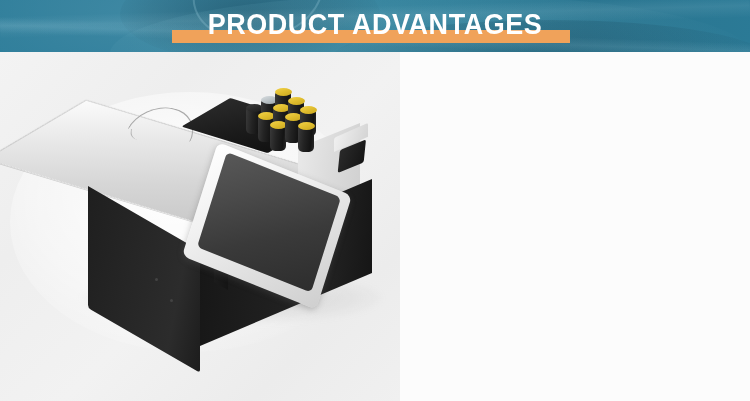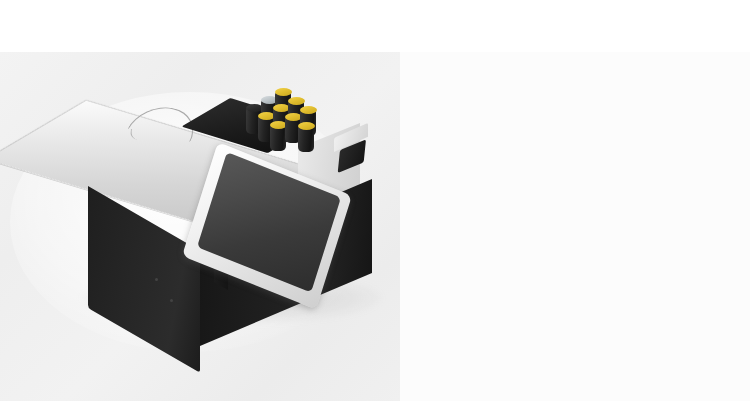--- a/index.html
+++ b/index.html
@@ -305,20 +305,34 @@
     transform: skewY(-24deg);
     transform-origin: 0 0;
     border-radius: 2px 2px 0 0;
   }
 </style>
 </head>
 <body>
 
 <div class="page">
 
+  <div class="header">
+    <div class="header-tex1"></div>
+    <div class="header-tex2"></div>
+    <div class="header-tex3"></div>
+    <div class="header-tex4"></div>
+    <div class="header-streak"></div>
+    <div class="header-streak2"></div>
+    <div class="header-ring"></div>
+
+    <div class="title-wrap">
+      <div class="title-bar"></div>
+      <div class="title-text">PRODUCT ADVANTAGES</div>
+    </div>
+  </div>
 
   <div class="body">
 
     <div class="panel-left">
       <div class="panel-left-glow"></div>
 
       <div class="product">
         <div class="shadow-ground"></div>
 
         <div class="deck"></div>

